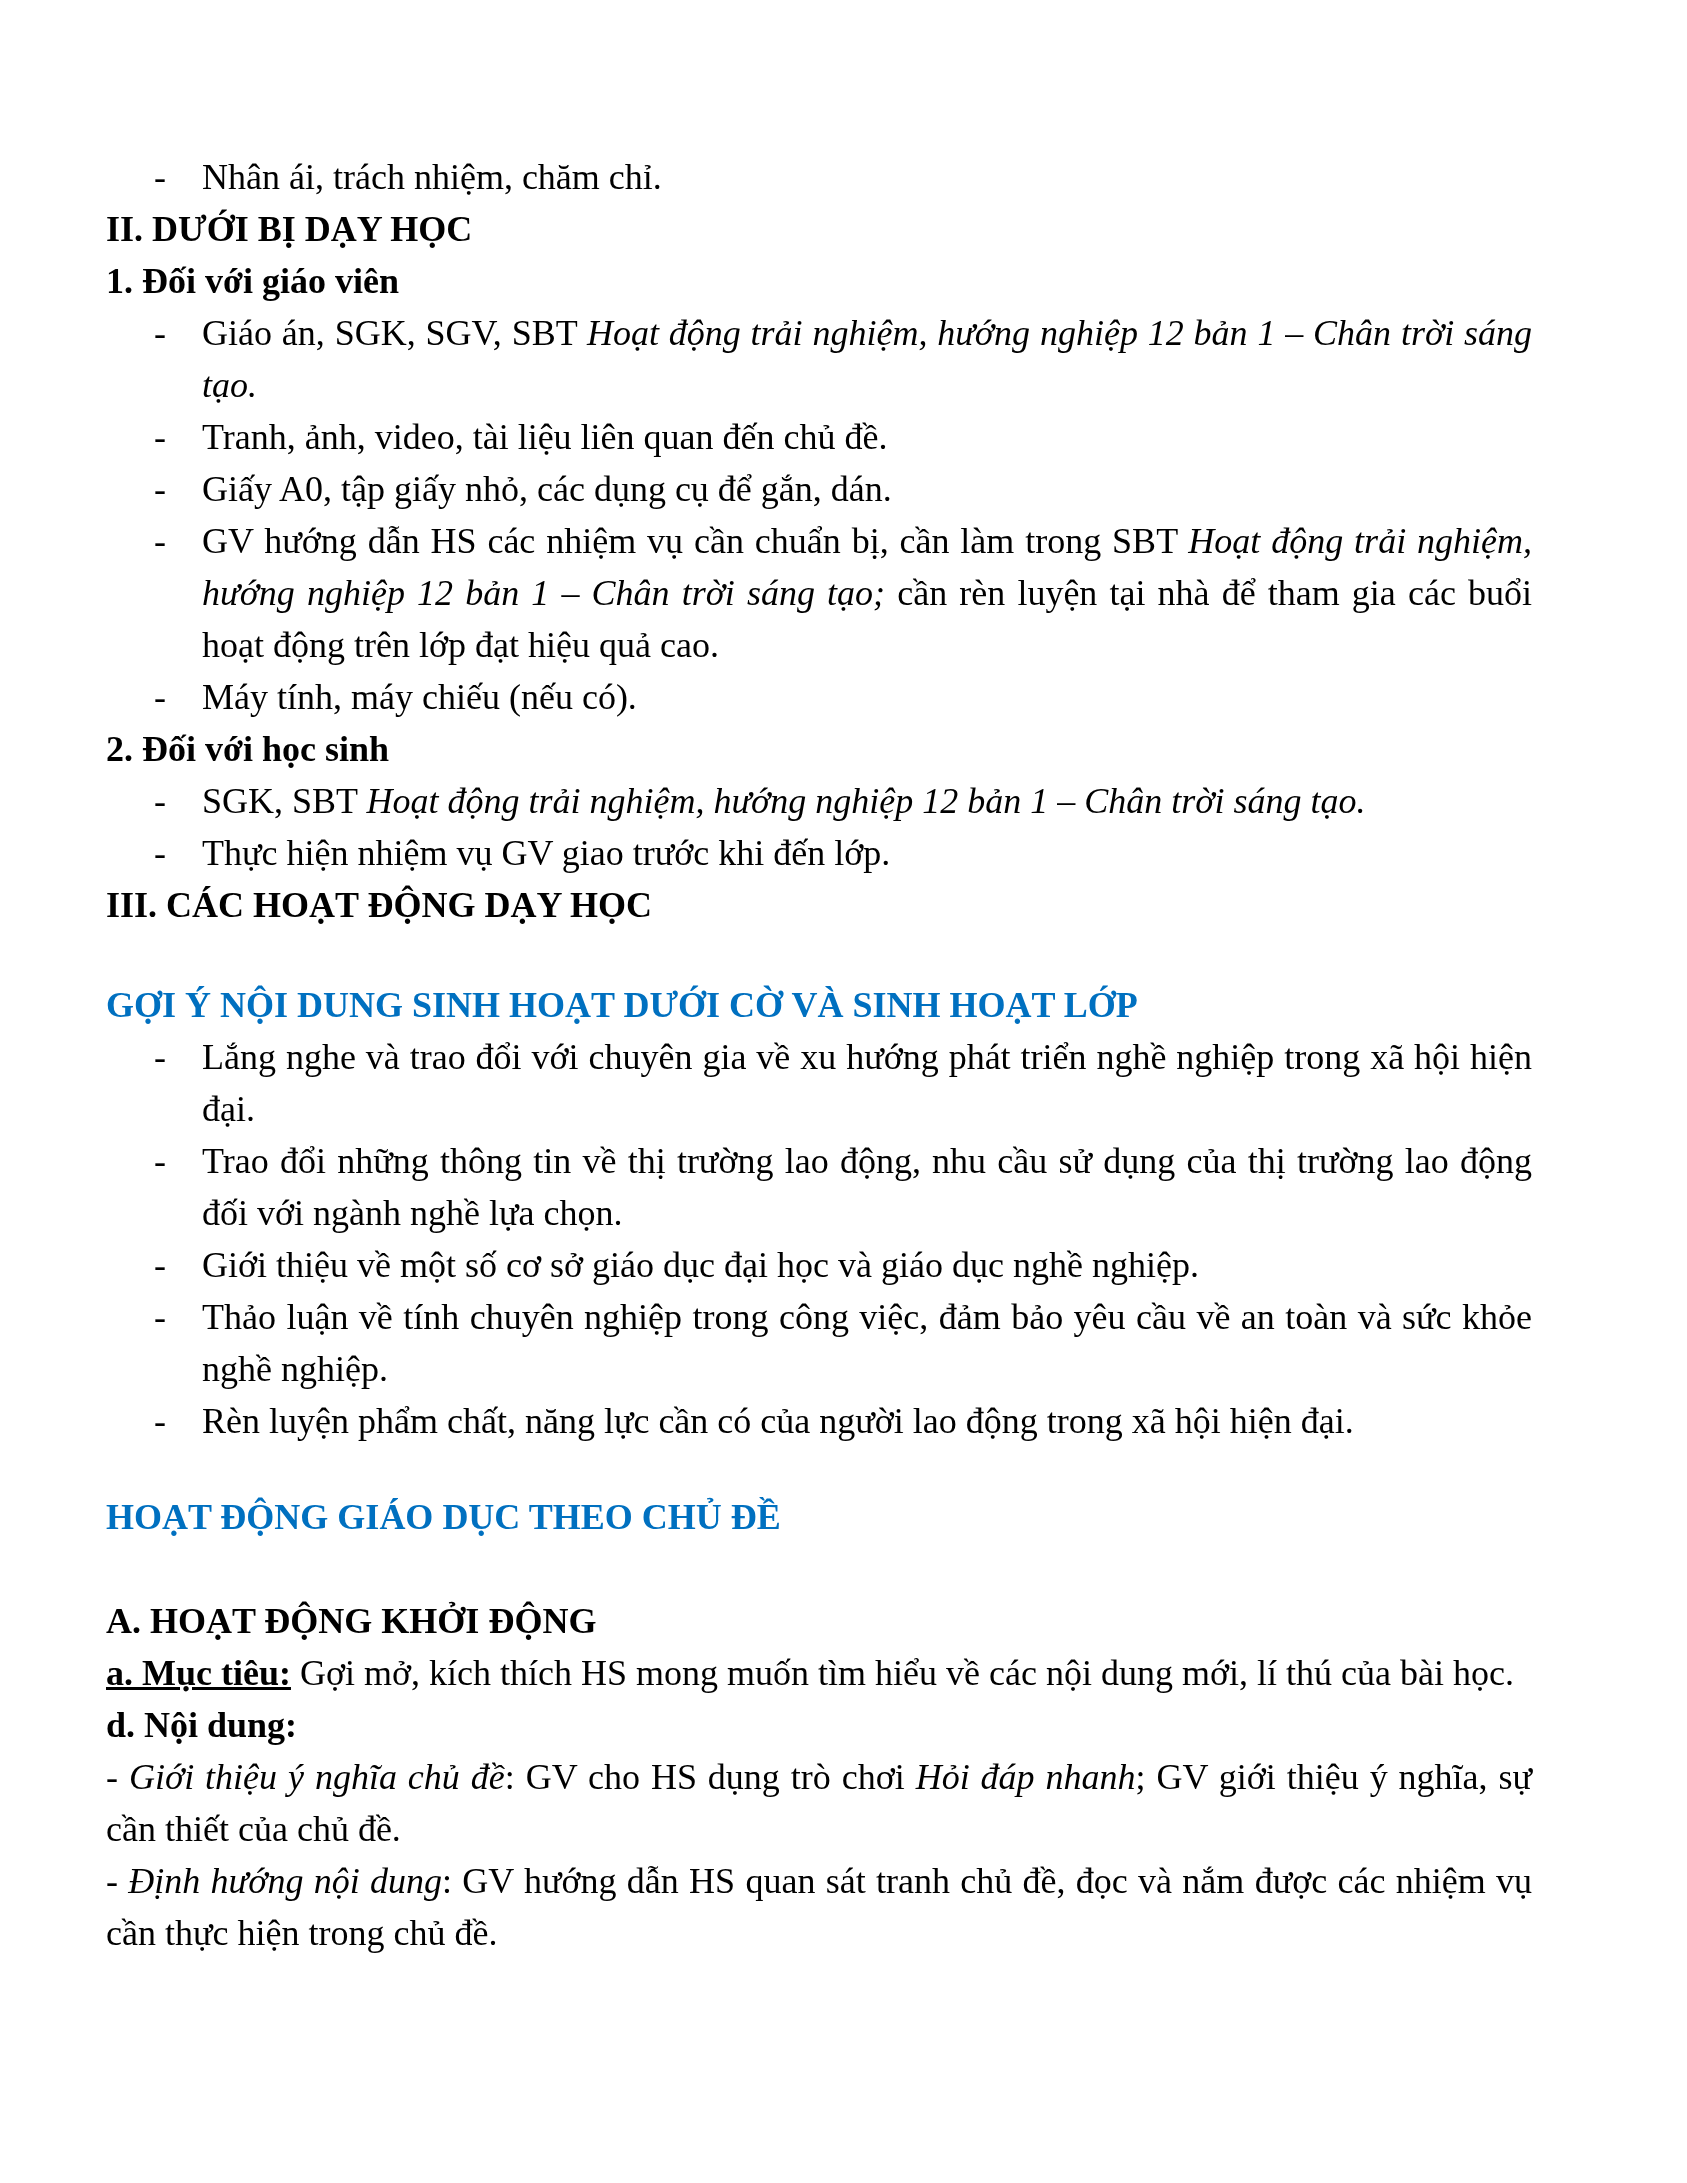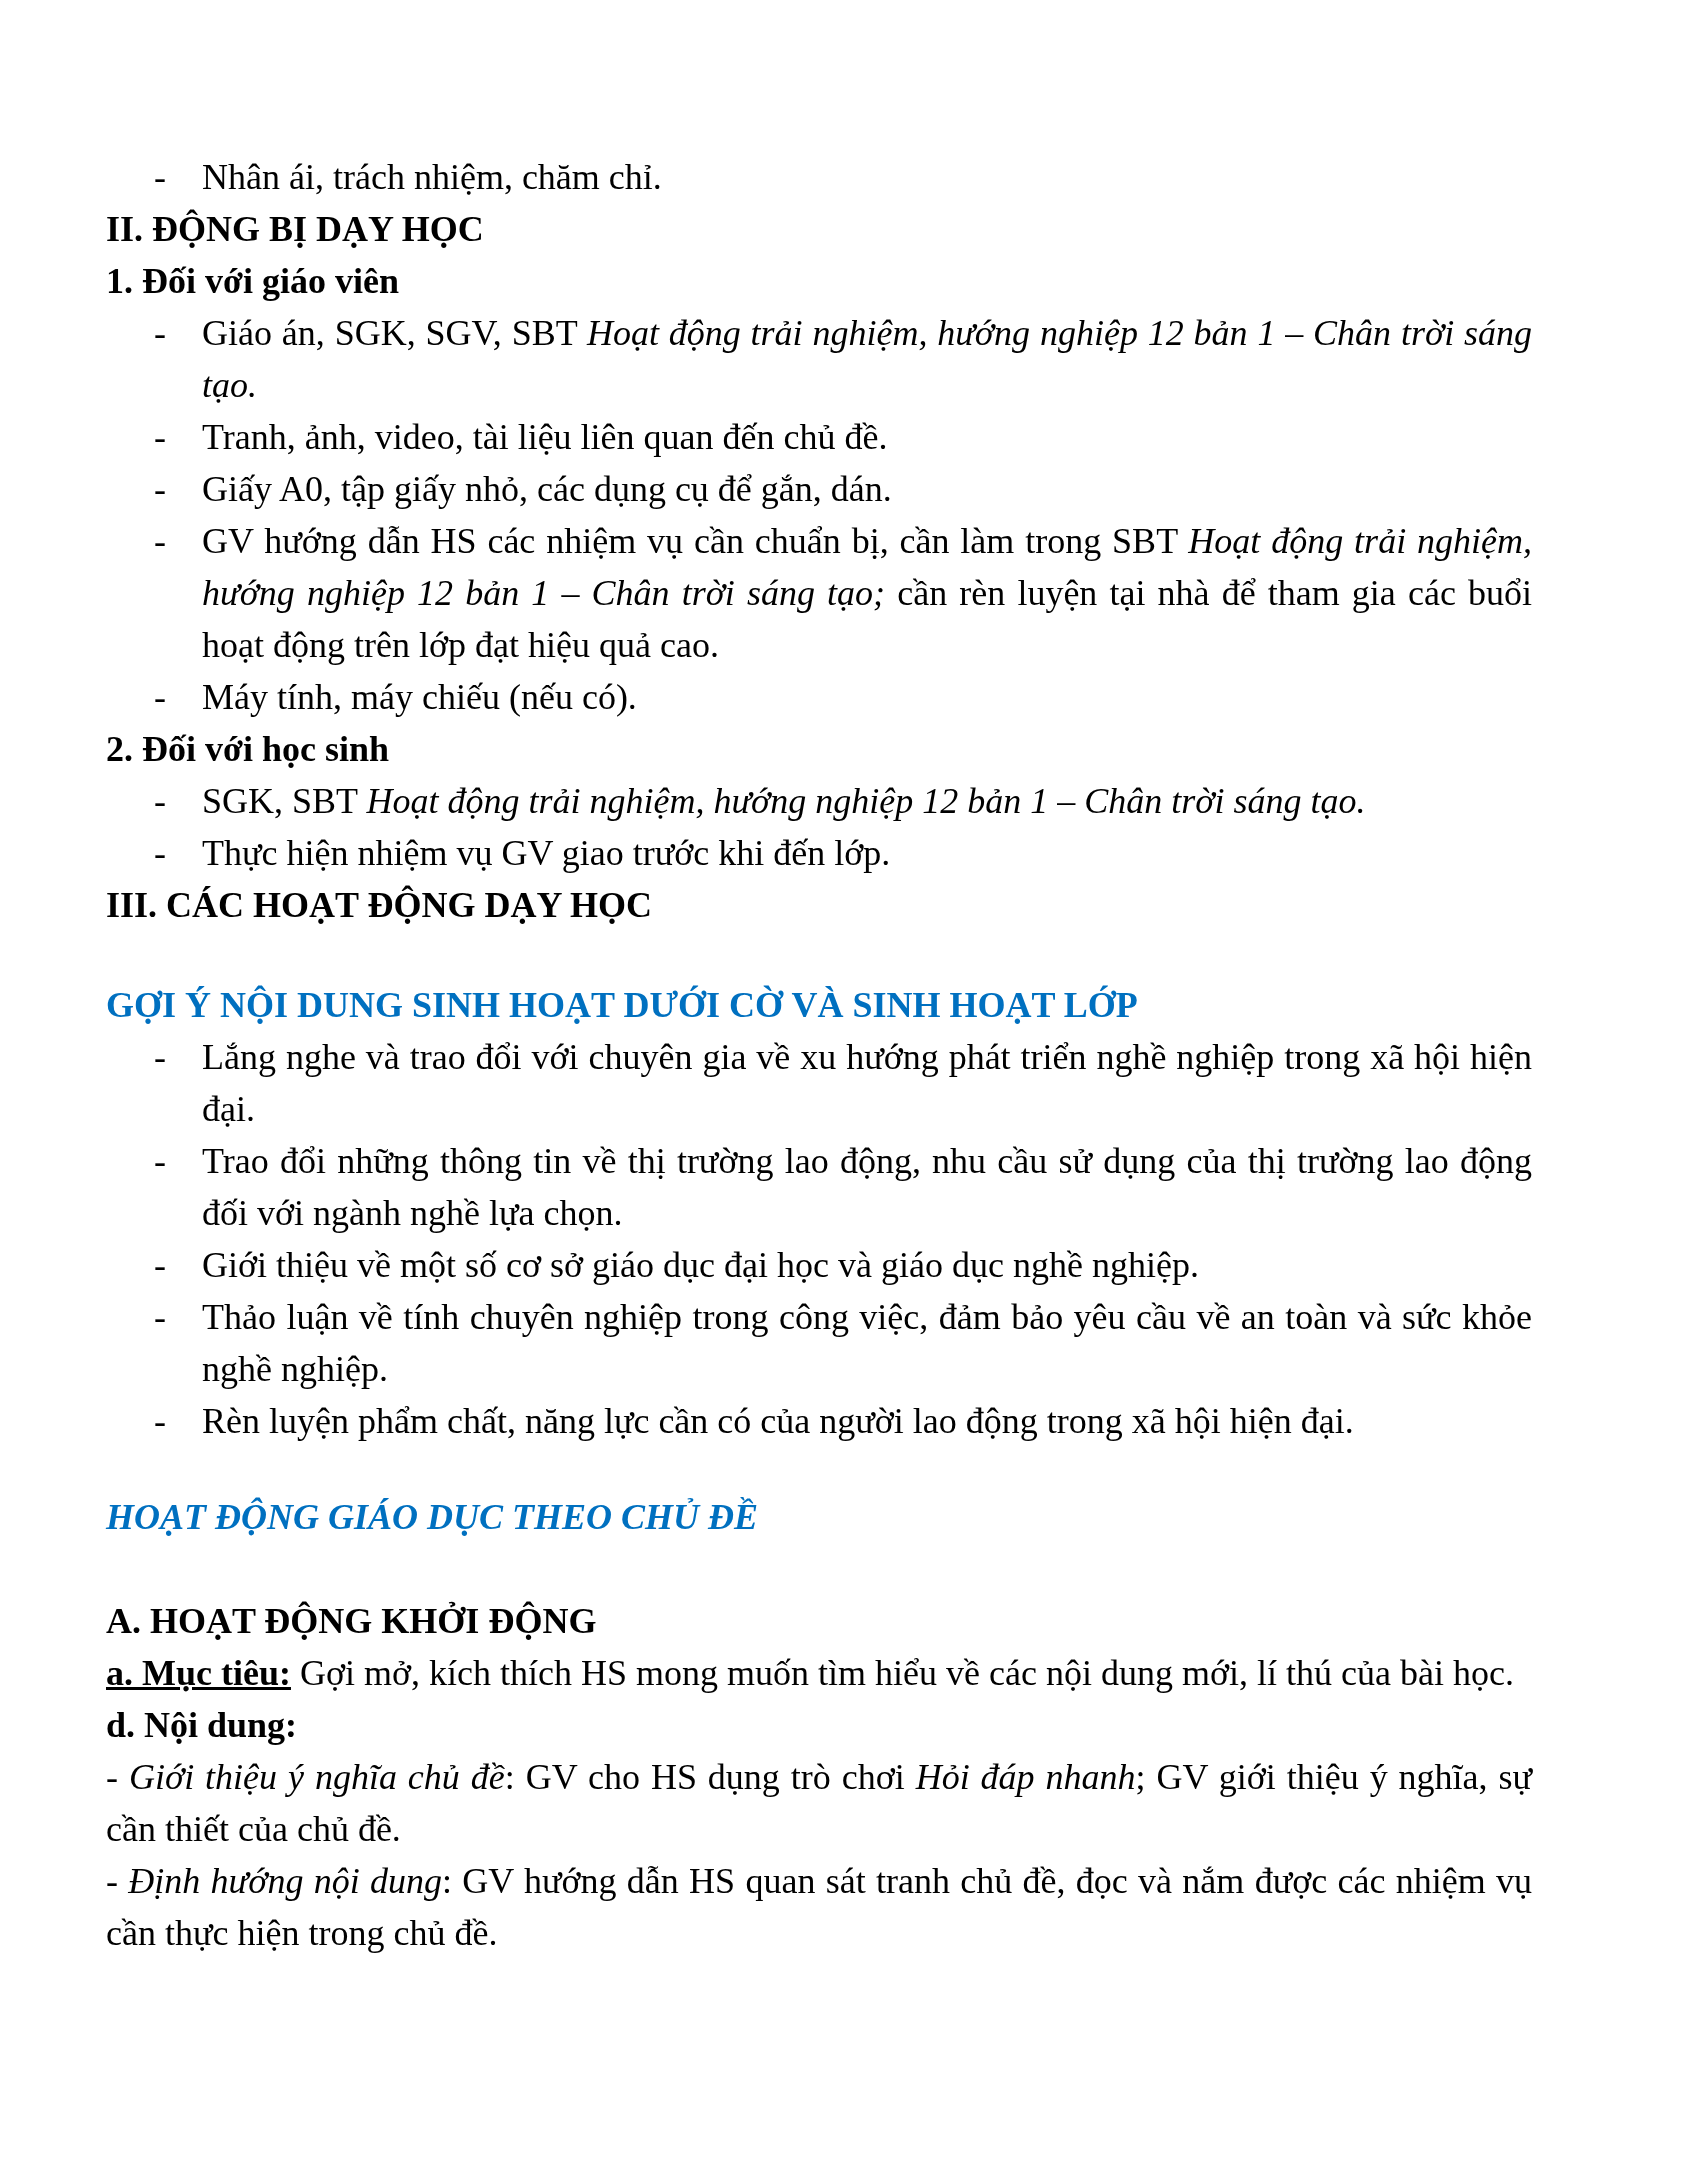--- a/index.html
+++ b/index.html
@@ -33,21 +33,21 @@
   .blue1 { margin-top: 48px; }
   .blue2 { margin-top: 44px; margin-bottom: 52px; }
 </style>
 </head>
 <body>
 
 <div class="page">
 
   <p class="li"><span class="dash">-</span><span>Nhân ái, trách nhiệm, chăm chỉ.</span></p>
 
-  <p class="h">II. ĐỘNG BỊ DẠY HỌC</p>
+  <p class="h">II. DƯỚI BỊ DẠY HỌC</p>
   <p class="h">1. Đối với giáo viên</p>
 
   <p class="li"><span class="dash">-</span><span>Giáo án, SGK, SGV, SBT </span><span class="it">Hoạt động trải nghiệm, hướng nghiệp 12 bản 1 – Chân trời sáng tạo.</span></p>
 
   <p class="li"><span class="dash">-</span><span>Tranh, ảnh, video, tài liệu liên quan đến chủ đề.</span></p>
 
   <p class="li"><span class="dash">-</span><span>Giấy A0, tập giấy nhỏ, các dụng cụ để gắn, dán.</span></p>
 
   <p class="li"><span class="dash">-</span><span>GV hướng dẫn HS các nhiệm vụ cần chuẩn bị, cần làm trong SBT </span><span class="it">Hoạt động trải nghiệm, hướng nghiệp 12 bản 1 – Chân trời sáng tạo;</span><span> cần rèn luyện tại nhà để tham gia các buổi hoạt động trên lớp đạt hiệu quả cao.</span></p>
 
@@ -66,21 +66,21 @@
   <p class="li"><span class="dash">-</span><span>Lắng nghe và trao đổi với chuyên gia về xu hướng phát triển nghề nghiệp trong xã hội hiện đại.</span></p>
 
   <p class="li"><span class="dash">-</span><span>Trao đổi những thông tin về thị trường lao động, nhu cầu sử dụng của thị trường lao động đối với ngành nghề lựa chọn.</span></p>
 
   <p class="li"><span class="dash">-</span><span>Giới thiệu về một số cơ sở giáo dục đại học và giáo dục nghề nghiệp.</span></p>
 
   <p class="li"><span class="dash">-</span><span>Thảo luận về tính chuyên nghiệp trong công việc, đảm bảo yêu cầu về an toàn và sức khỏe nghề nghiệp.</span></p>
 
   <p class="li"><span class="dash">-</span><span>Rèn luyện phẩm chất, năng lực cần có của người lao động trong xã hội hiện đại.</span></p>
 
-  <p class="blue blue2" style="color: rgb(0, 112, 192); font-style: italic;">HOẠT ĐỘNG GIÁO DỤC THEO CHỦ ĐỀ</p>
+  <p class="blue blue2" style="color: rgb(0, 112, 192);">HOẠT ĐỘNG GIÁO DỤC THEO CHỦ ĐỀ</p>
 
   <p class="h">A. HOẠT ĐỘNG KHỞI ĐỘNG</p>
 
   <p><span class="b">a. Mục tiêu:</span><span> Gợi mở, kích thích HS mong muốn tìm hiểu về các nội dung mới, lí thú của bài học.</span></p>
 
   <p class="h">d. Nội dung:</p>
 
   <p><span>- </span><span class="it">Giới thiệu ý nghĩa chủ đề</span><span>: GV cho HS dụng trò chơi </span><span class="it">Hỏi đáp nhanh</span><span>; GV giới thiệu ý nghĩa, sự cần thiết của chủ đề.</span></p>
 
   <p><span>- </span><span class="it">Định hướng nội dung</span><span>: GV hướng dẫn HS quan sát tranh chủ đề, đọc và nắm được các nhiệm vụ cần thực hiện trong chủ đề.</span></p>

